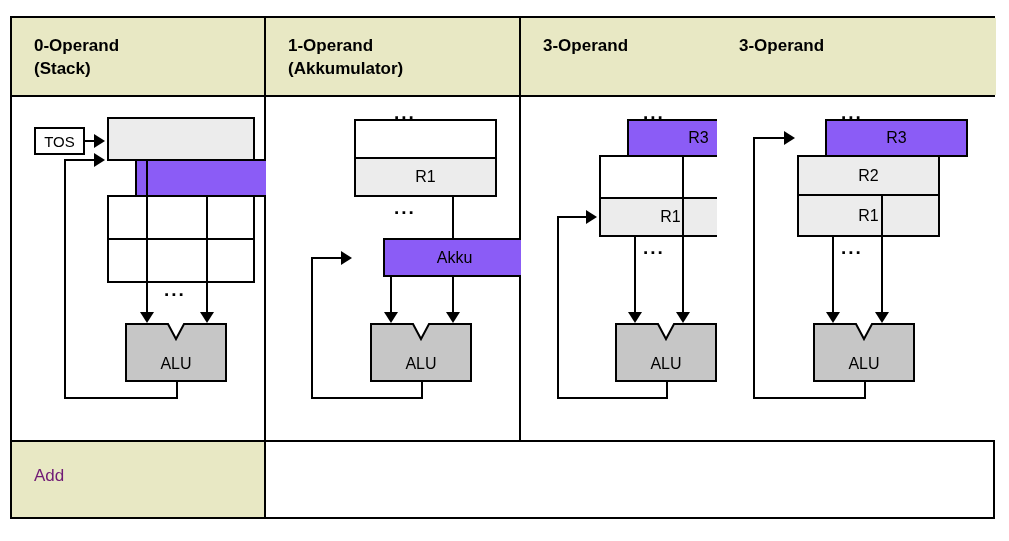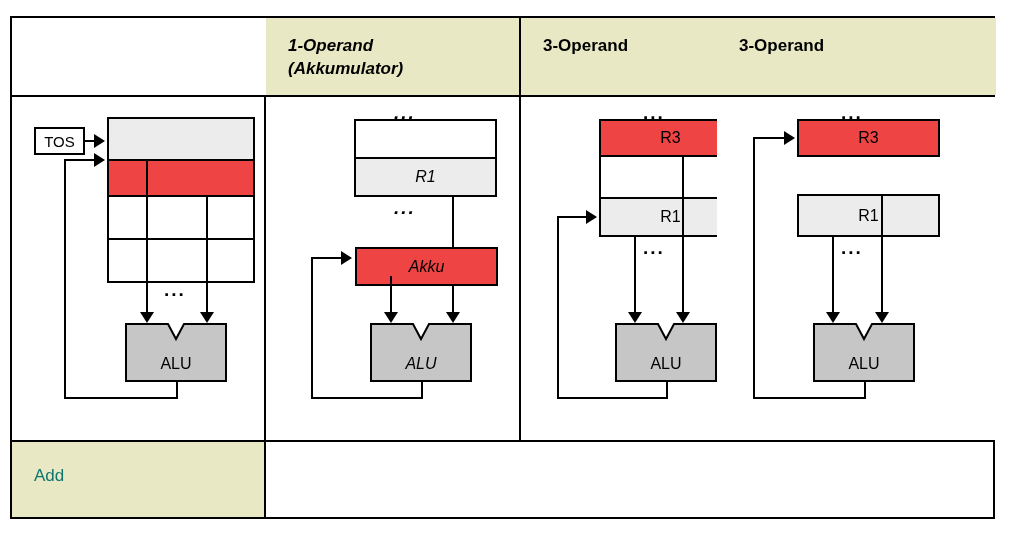--- a/index.html
+++ b/index.html
@@ -7,38 +7,38 @@
   #root{position:relative;width:1009px;height:541px;}
 
   .table{position:absolute;left:10px;top:16px;width:985px;height:503px;border:2px solid #000;box-sizing:border-box;}
 
   .hdr-row{position:absolute;left:0;top:0;right:0;height:79px;border-bottom:2px solid #000;box-sizing:border-box;}
   .body-row{position:absolute;left:0;top:79px;right:0;height:345px;border-bottom:2px solid #000;box-sizing:border-box;}
   .foot-row{position:absolute;left:0;top:424px;right:0;bottom:0;}
 
   .cell{position:absolute;top:0;bottom:0;box-sizing:border-box;}
   .cell.c0{left:0;width:254px;}
-  .cell.c1{left:254px;width:255px;font-style:italic;}
+  .cell.c1{left:254px;width:255px;}
   .cell.c2{left:509px;width:235px;}
   .cell.c3{left:705px;width:279px;}
   .cell.sep{border-right:2px solid #000;}
 
   .hdr-row .cell{background:#e8e8c4;}
   .foot-row .cell{background:#e8e8c4;}
   .body-row .cell{background:#ffffff;}
 
   .hdr-text{position:absolute;left:22px;top:17px;font-size:17px;font-weight:bold;color:#000;line-height:1.33;white-space:pre-line;}
-  .foot-text{position:absolute;left:22px;top:24px;font-size:17px;color:#0f766e;white-space:pre;}
+  .foot-text{position:absolute;left:22px;top:24px;font-size:17px;color:#701a75;white-space:pre;}
 
   
   .dg{position:absolute;left:0;top:0;width:100%;height:100%;}
   .box{position:absolute;box-sizing:border-box;border:2px solid #000;display:flex;align-items:center;justify-content:center;font-size:16px;color:#000;}
   .fill-white{background:#ffffff;}
   .fill-light{background:#ececec;}
-  .fill-dark{background:#ef4444;}
+  .fill-dark{background:#8b5cf6;margin-left:28px;}
 
   .vline{position:absolute;width:2px;background:#000;}
   .hline{position:absolute;height:2px;background:#000;}
 
   .dots{position:absolute;font-size:19px;font-weight:bold;color:#000;letter-spacing:2px;line-height:1;}
 
   .tosbox{position:absolute;box-sizing:border-box;border:2px solid #000;background:#fff;display:flex;align-items:center;justify-content:center;font-size:15px;}
 
   
   .arr-r{position:absolute;width:0;height:0;border-top:7px solid transparent;border-bottom:7px solid transparent;border-left:11px solid #000;}
@@ -49,20 +49,24 @@
   .alu-label{position:absolute;width:100%;text-align:center;font-size:16px;color:#000;}
 </style>
 </head>
 <body>
 
 <div id="root">
 
   <div class="table">
 
     <div class="hdr-row">
+      <div class="cell c0 sep">
+        <div class="hdr-text">0-Operand
+(Stack)</div>
+      </div>
       <div class="cell c1 sep">
         <div class="hdr-text">1-Operand
 (Akkumulator)</div>
       </div>
       <div class="cell c2 sep">
         <div class="hdr-text">3-Operand</div>
       </div>
       <div class="cell c3">
         <div class="hdr-text">3-Operand</div>
       </div>
@@ -116,21 +120,21 @@
           </div>
           <div class="box fill-light" style="left:88px;top:60px;width:143px;height:40px;">
             <span>R1</span>
           </div>
 
           <div class="dots" style="left:128px;top:101px;">...</div>
 
           <div class="vline" style="left:186px;top:98px;height:120px;"></div>
           <div class="arr-d" style="left:180px;top:215px;"></div>
 
-          <div class="box fill-dark" style="left:89px;top:150px;width:143px;height:39px;">
+          <div class="box fill-dark" style="left:89px;top:141px;width:143px;height:39px;">
             <span>Akku</span>
           </div>
 
           <div class="vline" style="left:124px;top:179px;height:39px;"></div>
           <div class="arr-d" style="left:118px;top:215px;"></div>
 
           <div class="alu" style="left:104px;top:226px;">
             <svg width="102" height="59" viewBox="0 0 102 59">
               <path d="M1,1 L43,1 L51,16 L59,1 L101,1 L101,58 L1,58 Z" fill="#c6c6c6" stroke="#000" stroke-width="2"></path>
             </svg>
@@ -183,20 +187,23 @@
       </div>
 
       <div class="cell c3">
         <div class="dg">
 
           <div class="dots" style="left:124px;top:6px;">...</div>
 
           <div class="box fill-dark" style="left:80px;top:22px;width:143px;height:38px;">
             <span>R3</span>
           </div>
+          <div class="box fill-light" style="left:80px;top:58px;width:143px;height:41px;">
+            <span>R2</span>
+          </div>
           <div class="box fill-light" style="left:80px;top:97px;width:143px;height:43px;">
             <span>R1</span>
           </div>
 
           <div class="dots" style="left:124px;top:141px;">...</div>
 
           <div class="vline" style="left:164px;top:97px;height:121px;"></div>
           <div class="arr-d" style="left:158px;top:215px;"></div>
           <div class="vline" style="left:115px;top:138px;height:80px;"></div>
           <div class="arr-d" style="left:109px;top:215px;"></div>

